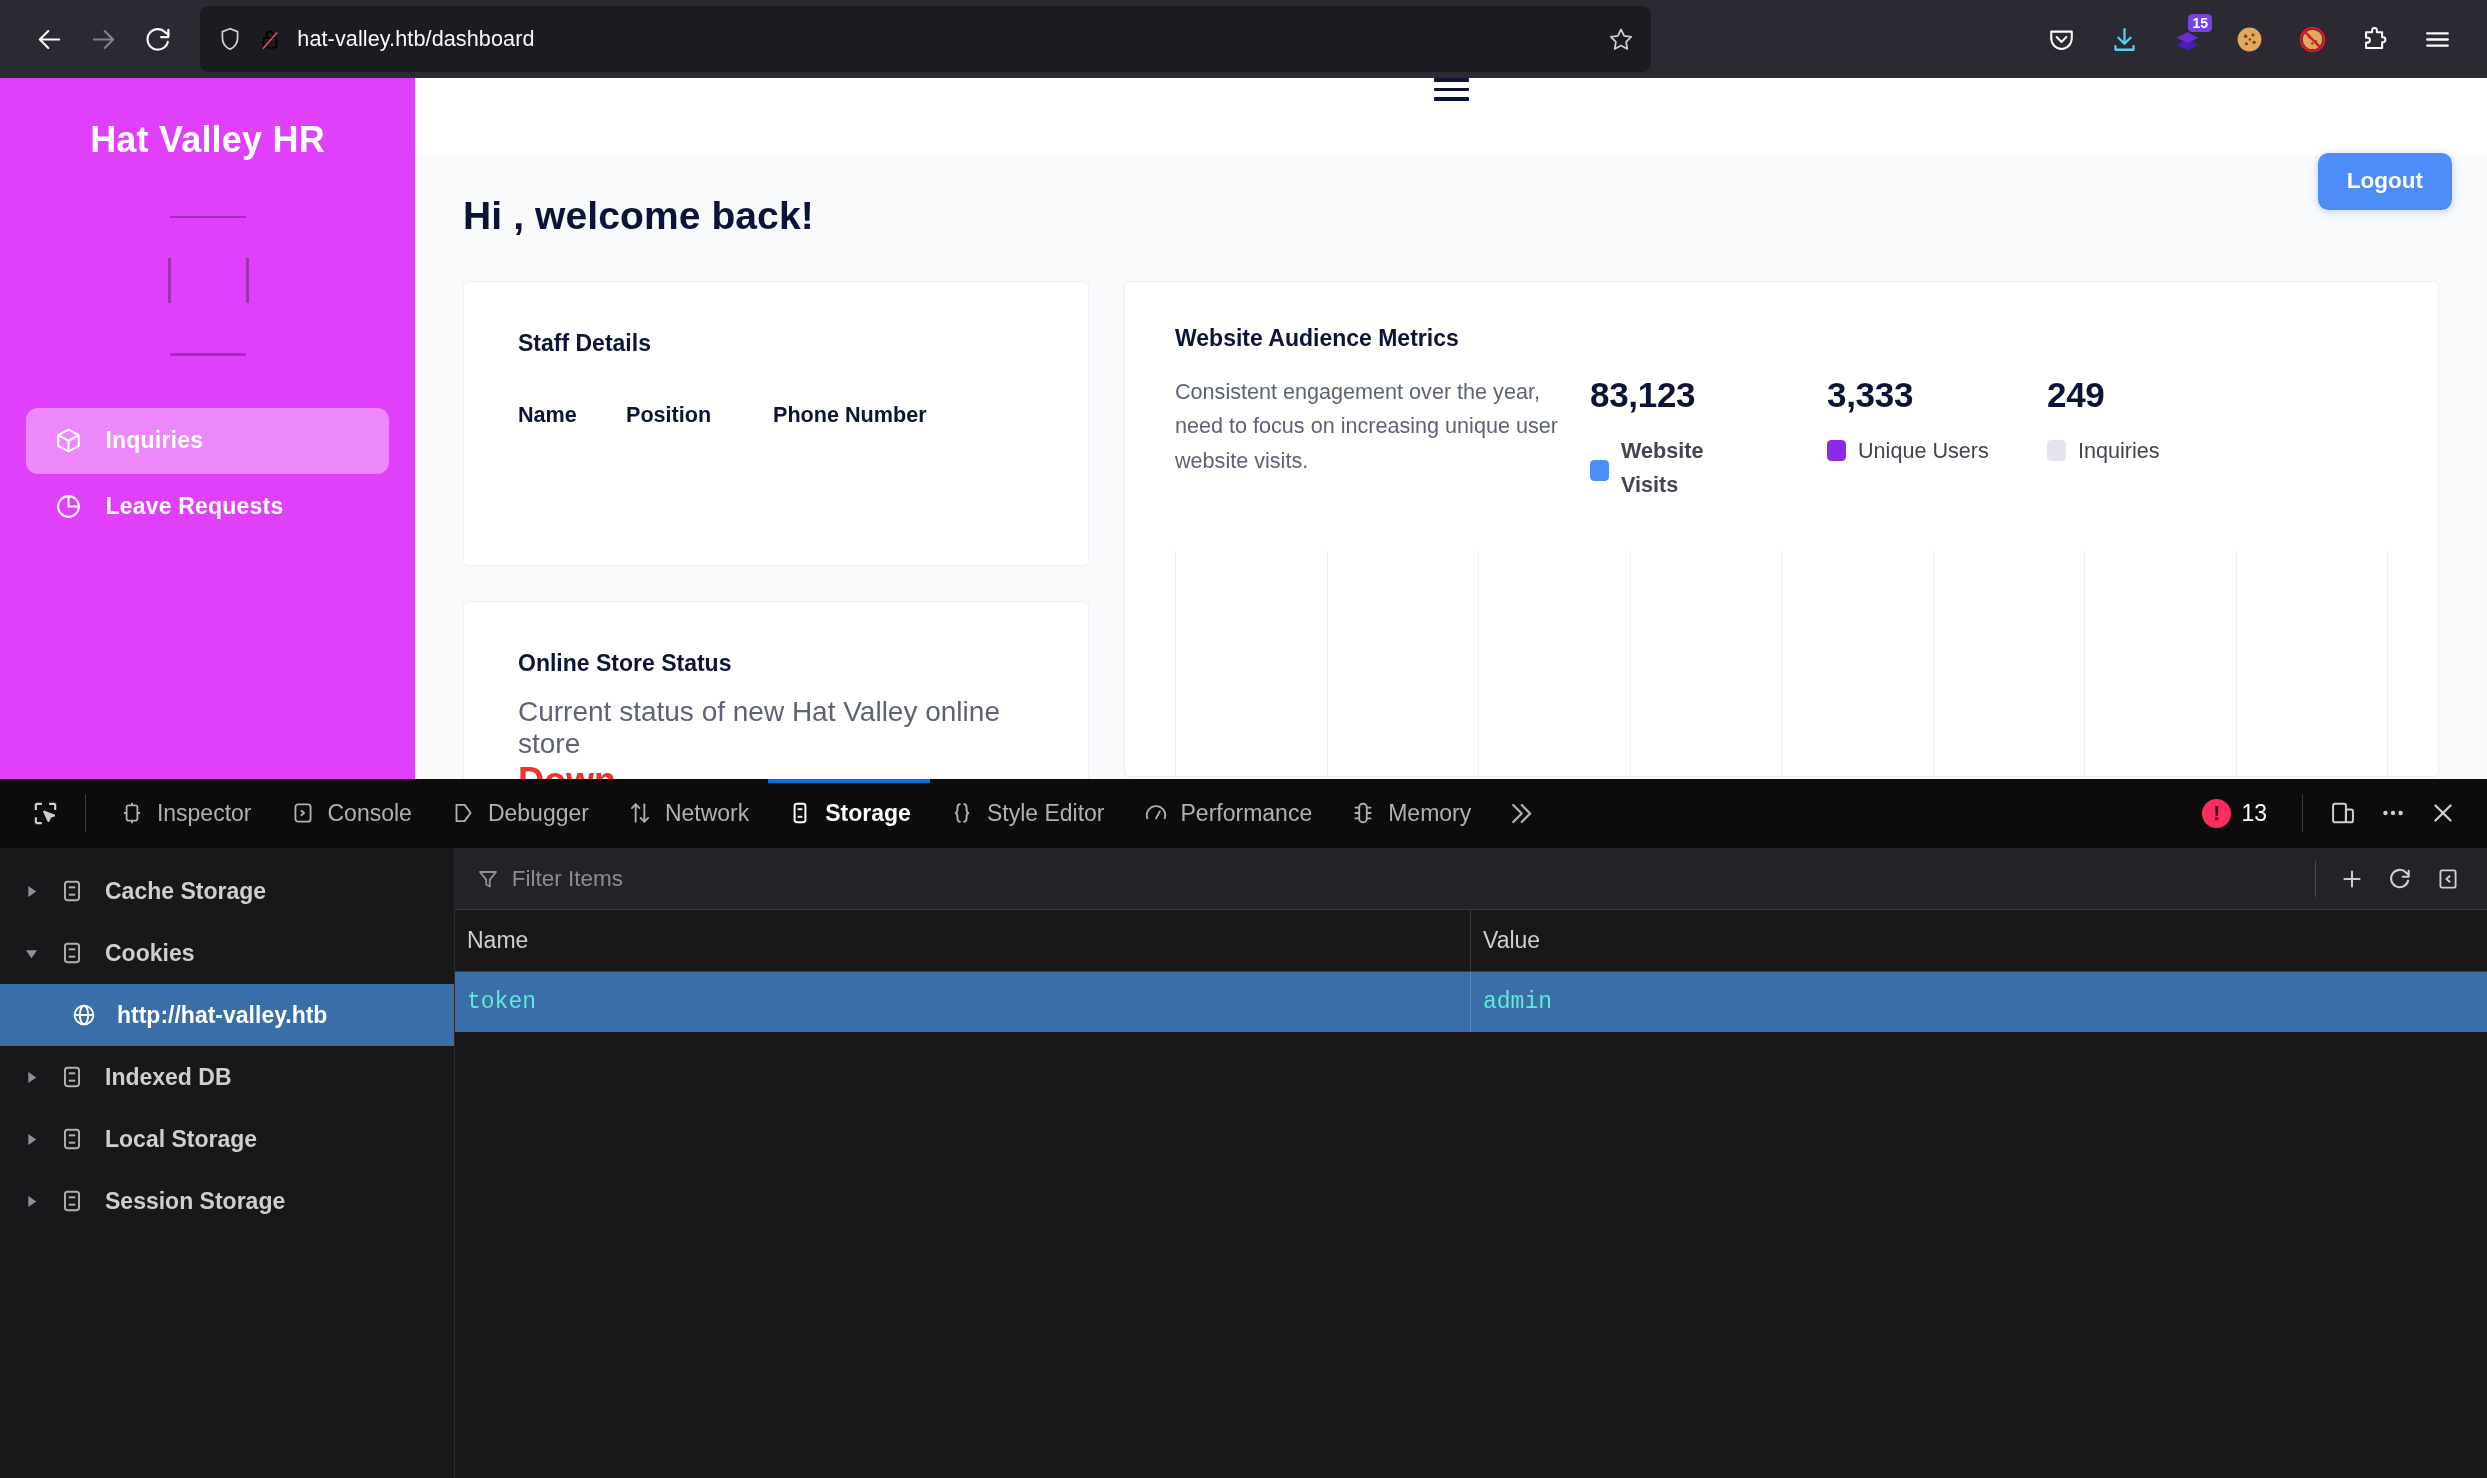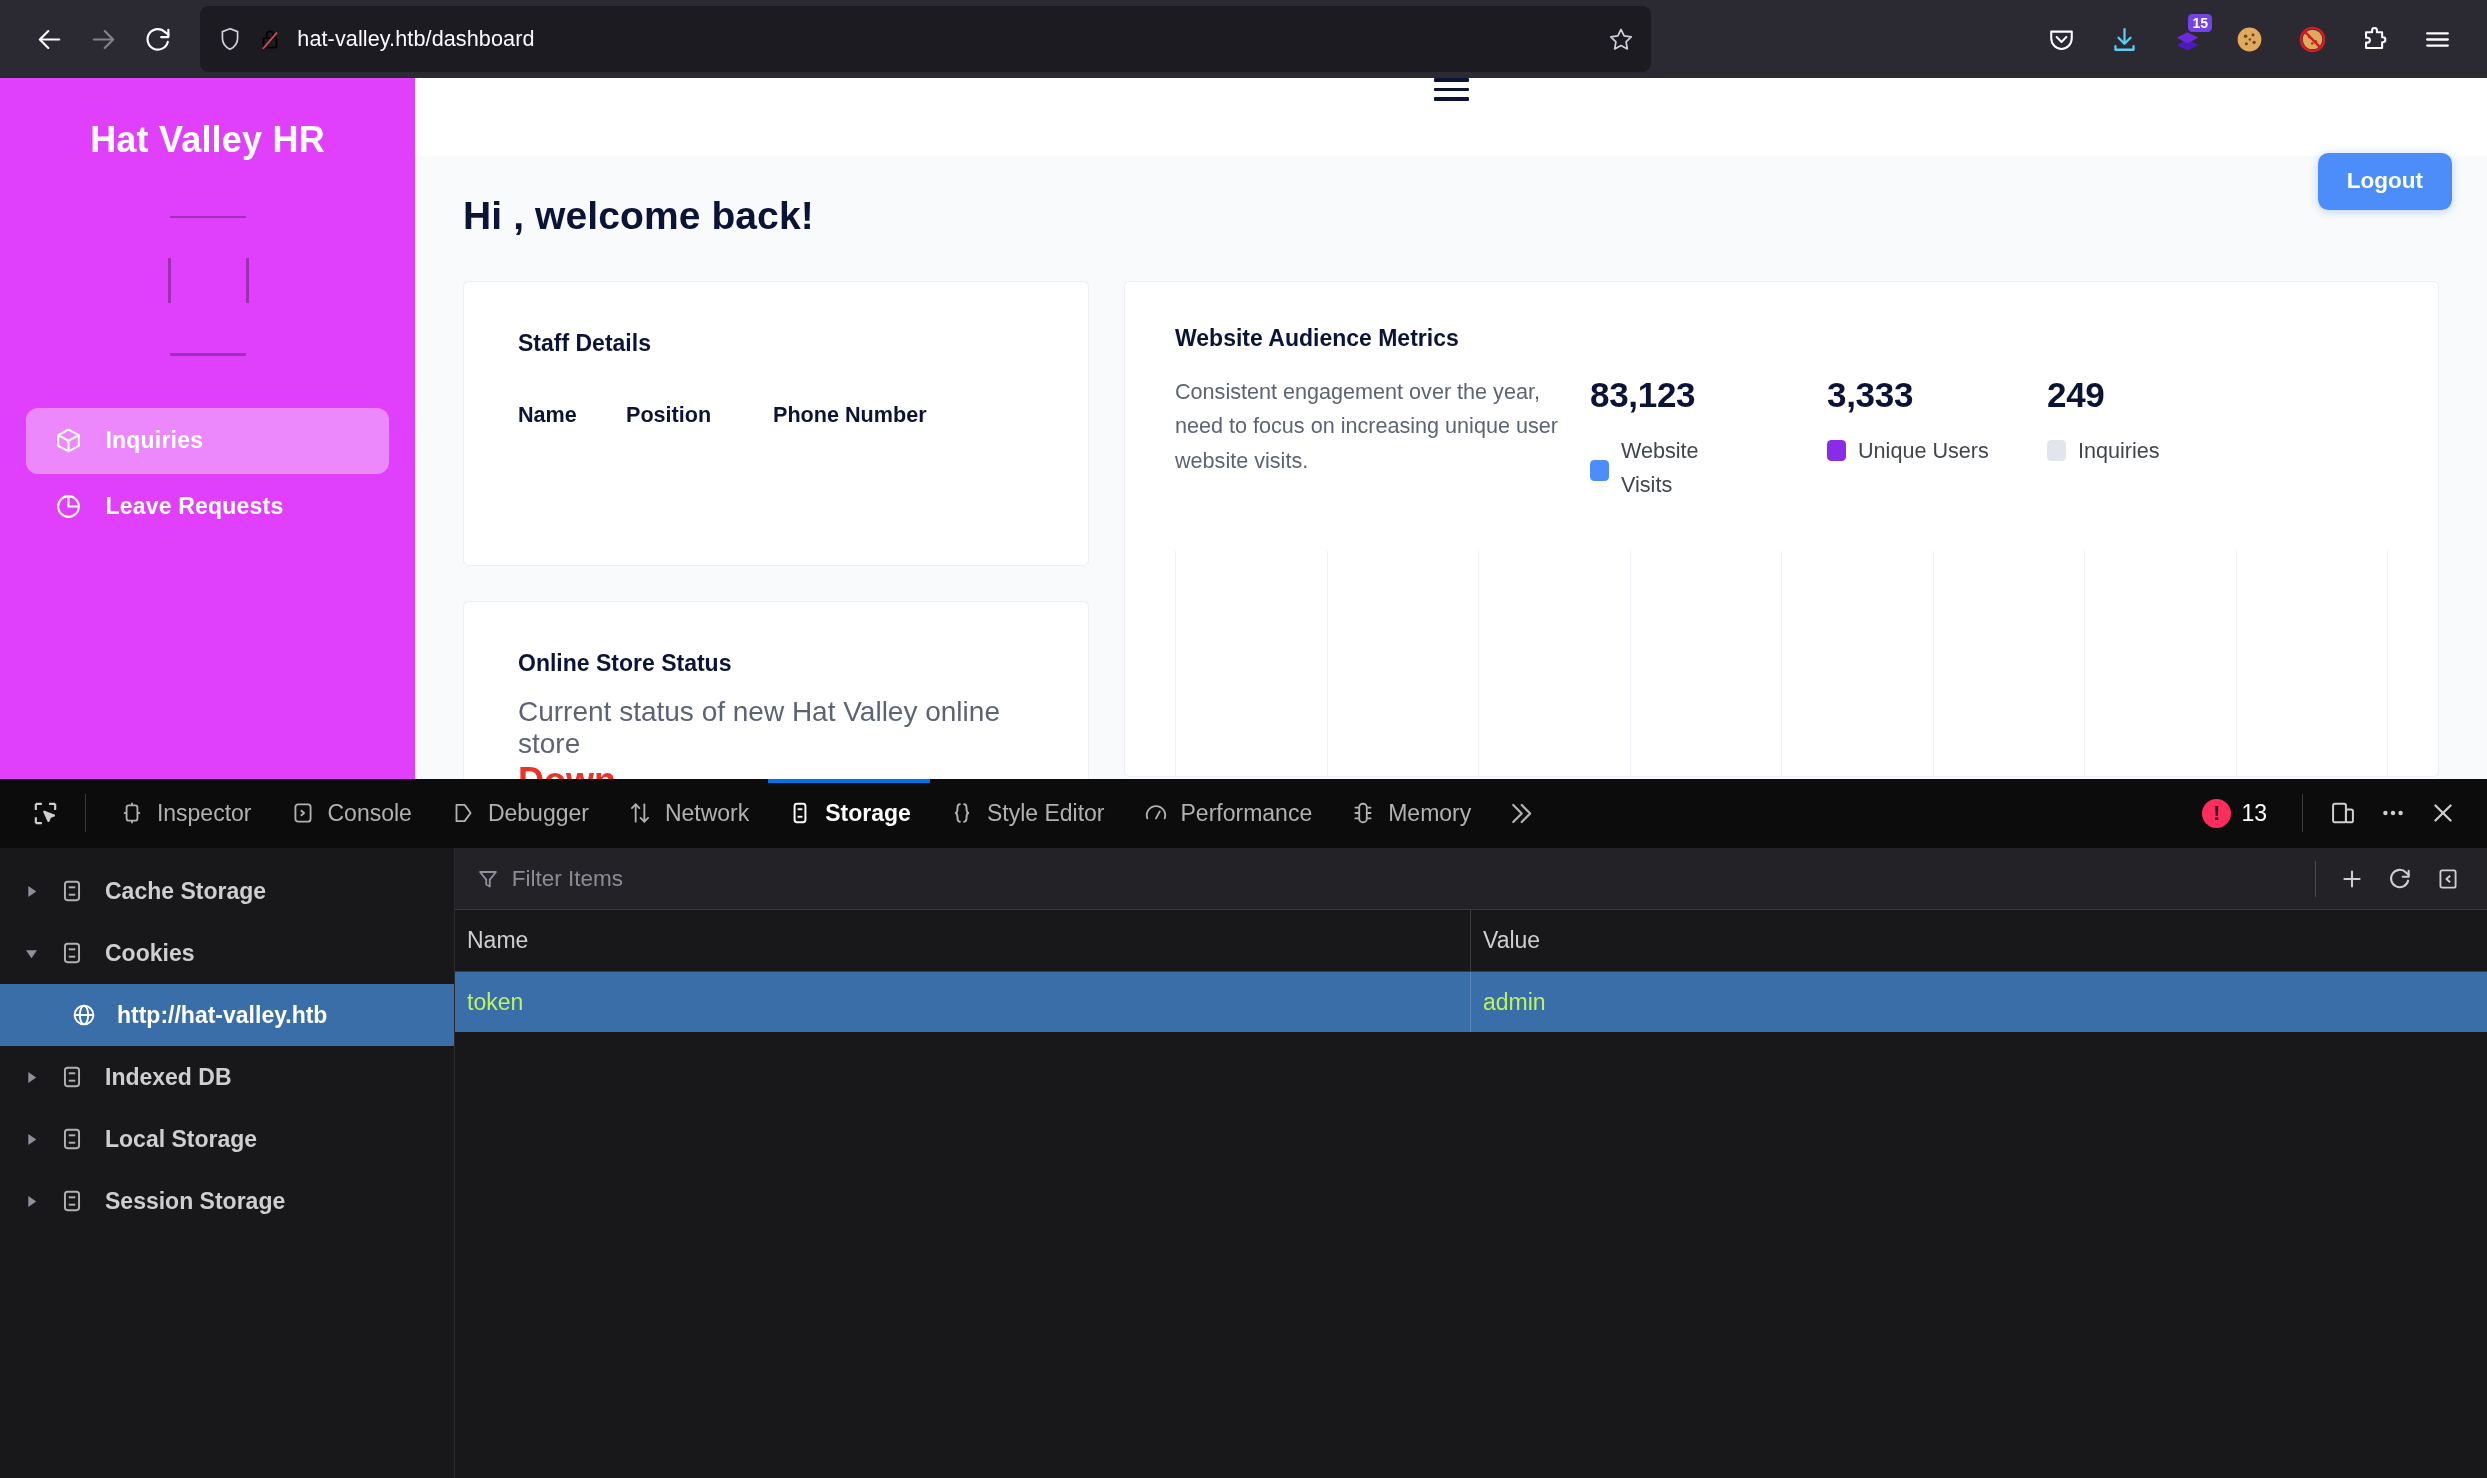--- a/index.html
+++ b/index.html
@@ -127,21 +127,21 @@
   .stat { margin-right: 0; }
   .stat-value { font-size: 35px; font-weight: 700; color: #0b1437; letter-spacing: -0.3px; }
   .stat-legend { display: flex; align-items: center; gap: 12px; margin-top: 19px; }
   .swatch { width: 19px; height: 21px; border-radius: 4.3px; flex: 0 0 19px; }
   .stat-label { font-size: 21.6px; color: #414552; line-height: 1.6; }
   #stat-0 { width: 237px; }
   #stat-1 { width: 220px; }
   #stat-2 { width: 207px; }
   #stat-0 .stat-legend { align-items: flex-start; }
   #stat-0 .swatch { margin-top: 26px; }
-  #stat-0 .stat-label { max-width: 121px; }
+  #stat-0 .stat-label { max-width: 121px; font-weight: bold; }
 
   #chart-area {
     margin-top: 48px; height: 225px; position: relative;
     display: flex; align-items: flex-end;
   }
   .chart-col {
     flex: 1; height: 100%; position: relative;
     border-left: 0.9px solid #eef0f5;
     display: flex; align-items: flex-end; justify-content: flex-start;
   }
@@ -216,21 +216,21 @@
     color: #cfcfd0; font-size: 28px; }
 
   #dt-table { flex: 1; background: #18181a; display: flex; flex-direction: column; min-height: 0; }
   #dt-thead { display: flex; height: 62px; border-bottom: 0.9px solid #3b3b3e; }
   #dt-thead .th {
     color: #cfcfd0; font-size: 23px; display: flex; align-items: center; padding-left: 12px;
   }
   .col-name { width: 1015px; flex: 0 0 1015px; }
   .col-value { flex: 1; border-left: 0.9px solid #3b3b3e; }
   .dt-tr { display: flex; height: 60px; background: #3a6ea8; }
-  .dt-tr .td { color: #bef264; font-size: 23px; display: flex; align-items: center; padding-left: 12px; }
+  .dt-tr .td { color: #5eead4; font-size: 23px; display: flex; align-items: center; padding-left: 12px; font-family: Liberation Mono, monospace; }
   .dt-tr .td.col-value { border-left: 0.9px solid #5b87bc; }
 </style>
 </head>
 <body>
 
 <div id="browser-chrome">
   <div class="nav-btn">
     <svg width="29" height="29" viewBox="0 0 24 24" fill="none" stroke="currentColor" stroke-width="1.8" stroke-linecap="round" stroke-linejoin="round">
         <line x1="20" y1="12" x2="5" y2="12"></line>
         <polyline points="11 19 4 12 11 5"></polyline>

